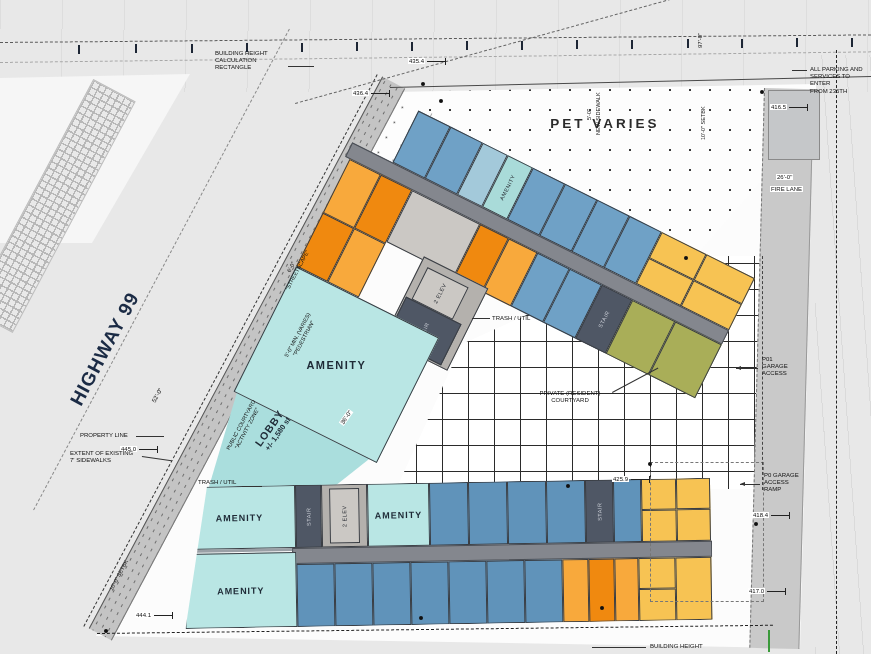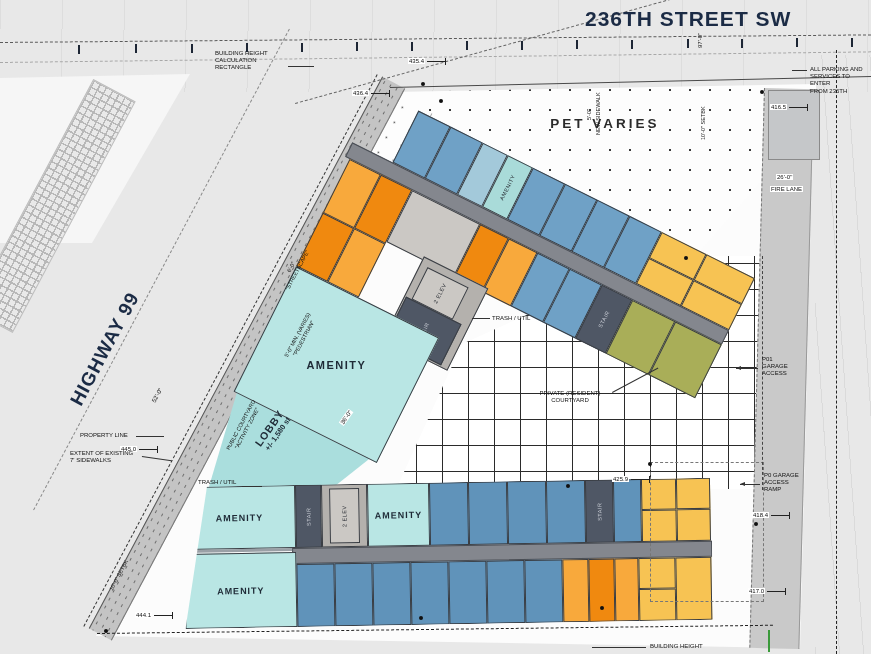--- a/index.html
+++ b/index.html
@@ -219,21 +219,20 @@
   <div class="tick" style="left:411px;top:42px"></div>
   <div class="tick" style="left:466px;top:41px"></div>
   <div class="tick" style="left:521px;top:41px"></div>
   <div class="tick" style="left:576px;top:40px"></div>
   <div class="tick" style="left:631px;top:40px"></div>
   <div class="tick" style="left:687px;top:39px"></div>
   <div class="tick" style="left:741px;top:39px"></div>
   <div class="tick" style="left:796px;top:38px"></div>
   <div class="tick" style="left:851px;top:38px"></div>
 
-  <div class="lbl" style="left:585px;top:7px;font-size:21px;color:#1b2b45;letter-spacing:1px;">236TH STREET SW</div>
   <div class="lbl" style="left:30px;top:338px;width:150px;text-align:center;font-size:19px;color:#1b2b45;
               letter-spacing:1px;transform:rotate(-62deg);">HIGHWAY 99</div>
 
   <div class="lbl" style="left:505px;top:116px;width:200px;text-align:center;font-size:13.5px;
               font-weight:600;color:#2b2b2b;letter-spacing:3px;">PET VARIES</div>
 
   <div class="ann ml" style="left:215px;top:50px;width:74px;text-align:left;">BUILDING HEIGHT
 CALCULATION
 RECTANGLE</div>
   <div class="leader" style="left:288px;top:66px;width:26px;"></div>

